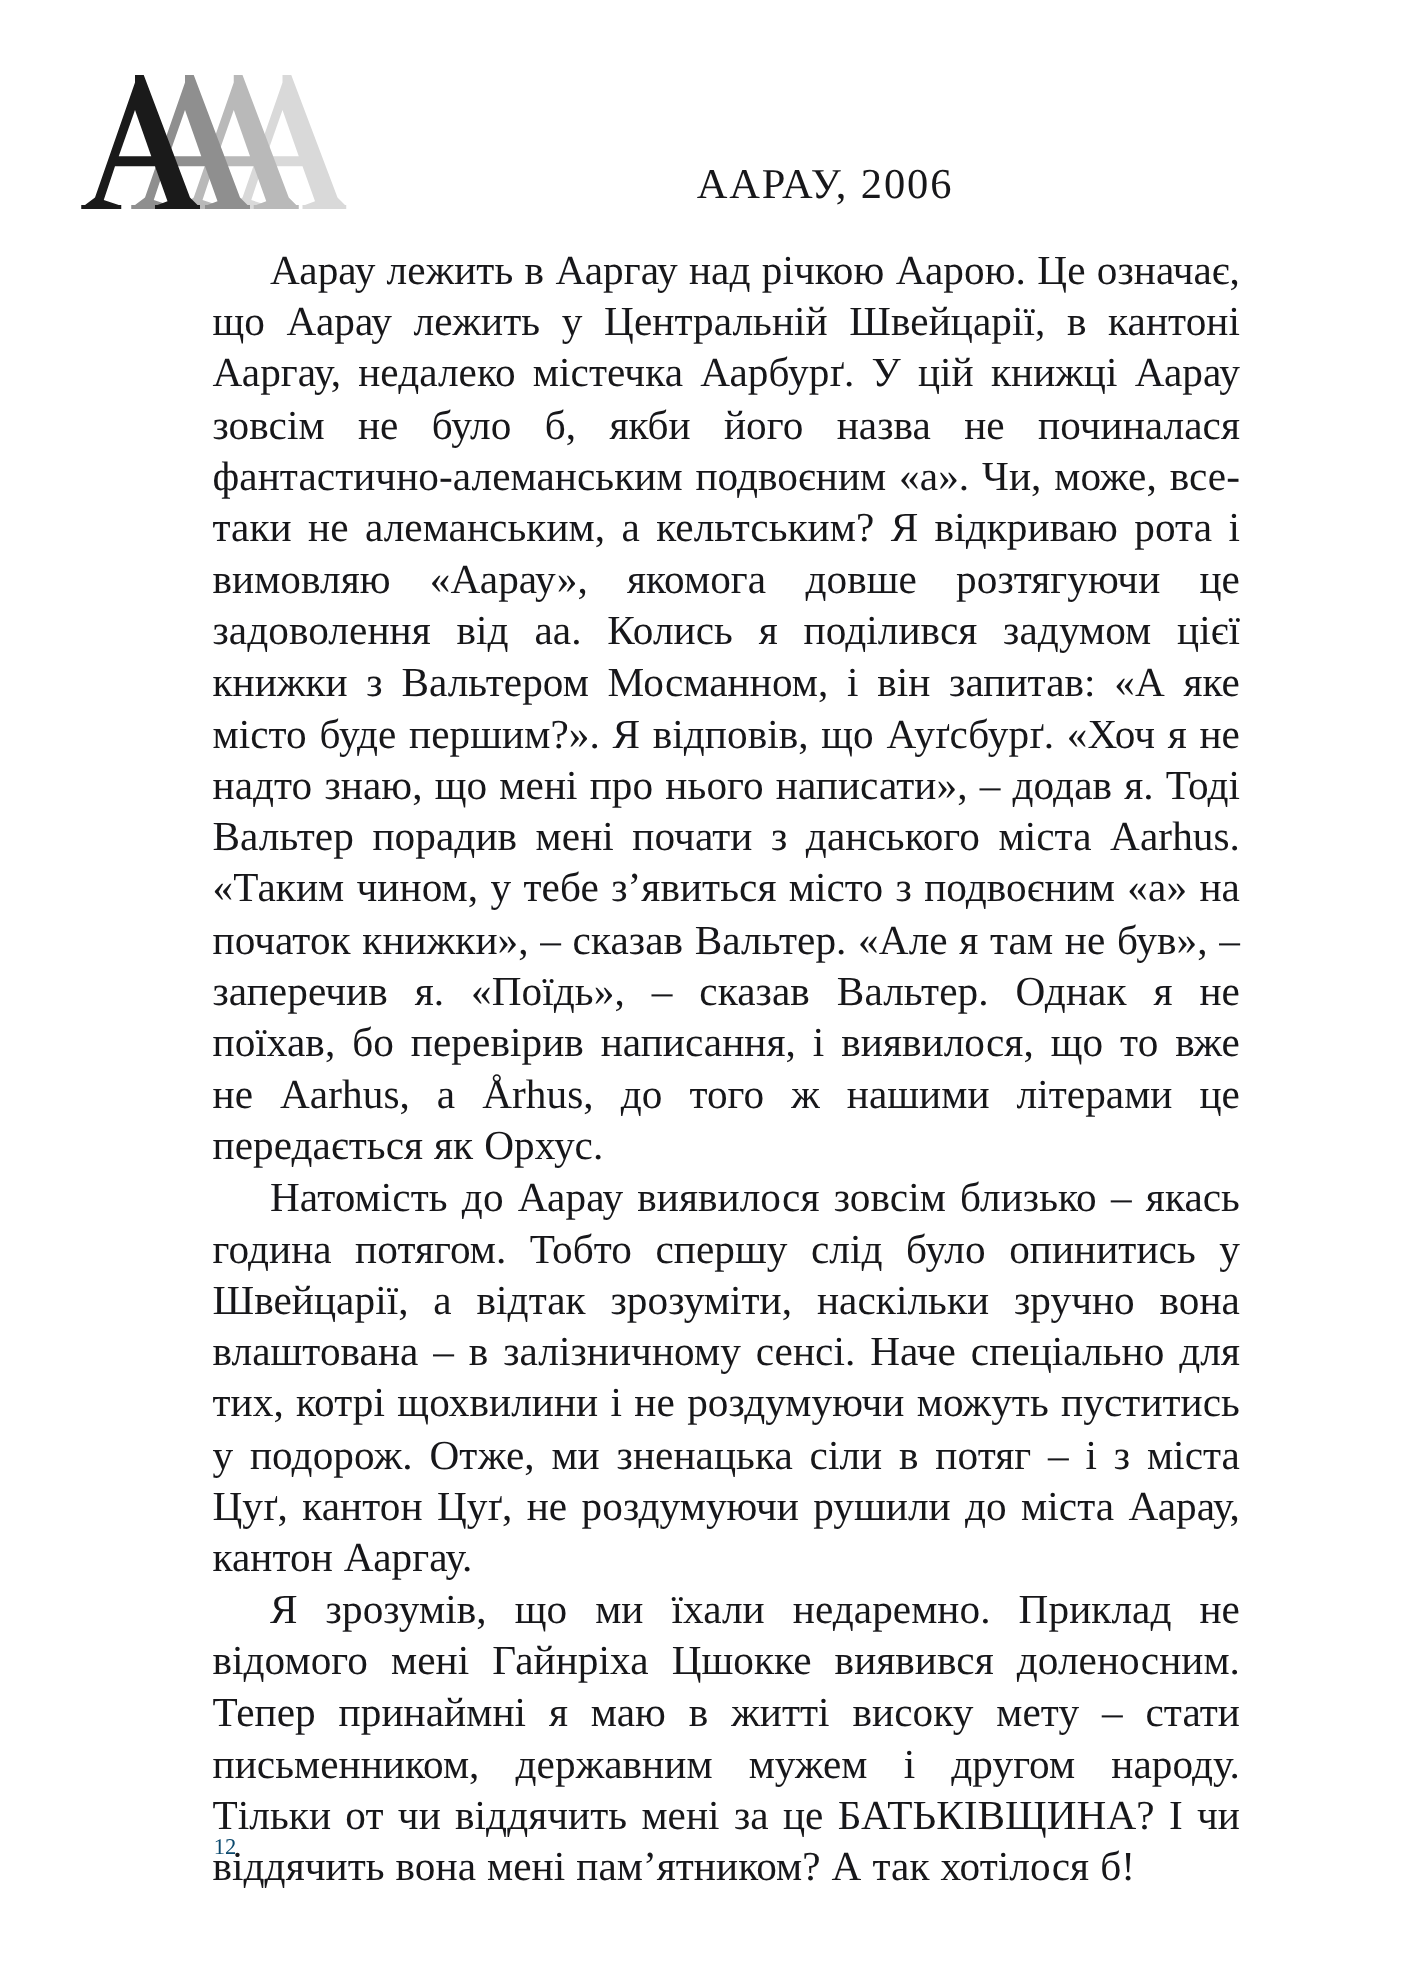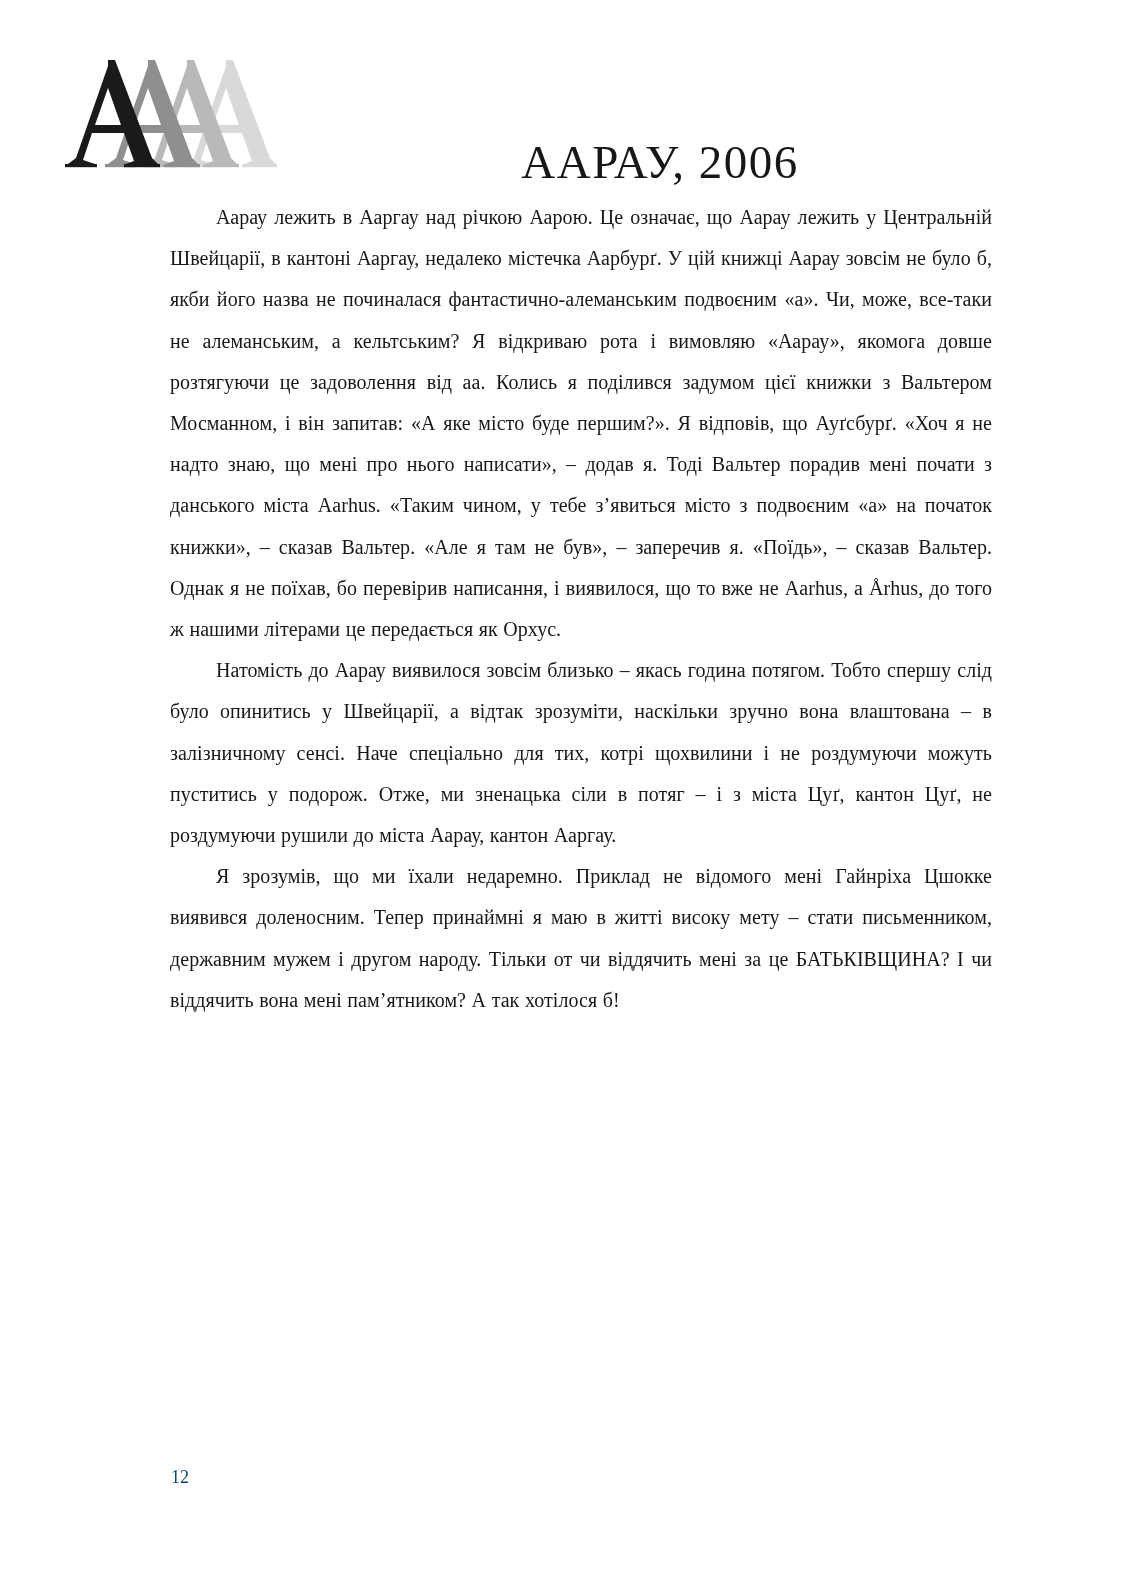--- a/index.html
+++ b/index.html
@@ -33,41 +33,41 @@
     height: 110px;
   }
   .logo svg { display: block; }
 
   .chapter-title {
     position: absolute;
     left: 300px;
     top: 108px;
     width: 720px;
     text-align: center;
-    font-size: 47px;
+    font-size: 34px;
     line-height: 1;
     letter-spacing: 1.5px;
     font-weight: 400;
     color: #17171a;
     white-space: nowrap;
   }
 
   
   .text-column {
     position: absolute;
     left: 170px;
     top: 197px;
     width: 822px;
   }
 
   .para {
     margin: 0;
     text-indent: 46px;
     text-align: justify;
-    font-size: 20px;
+    font-size: 33px;
     line-height: 41.2px;
     letter-spacing: 0.05px;
     word-spacing: 0.5px;
     hyphens: none;
   }
 
   
   .page-number {
     position: absolute;
     left: 171px;

